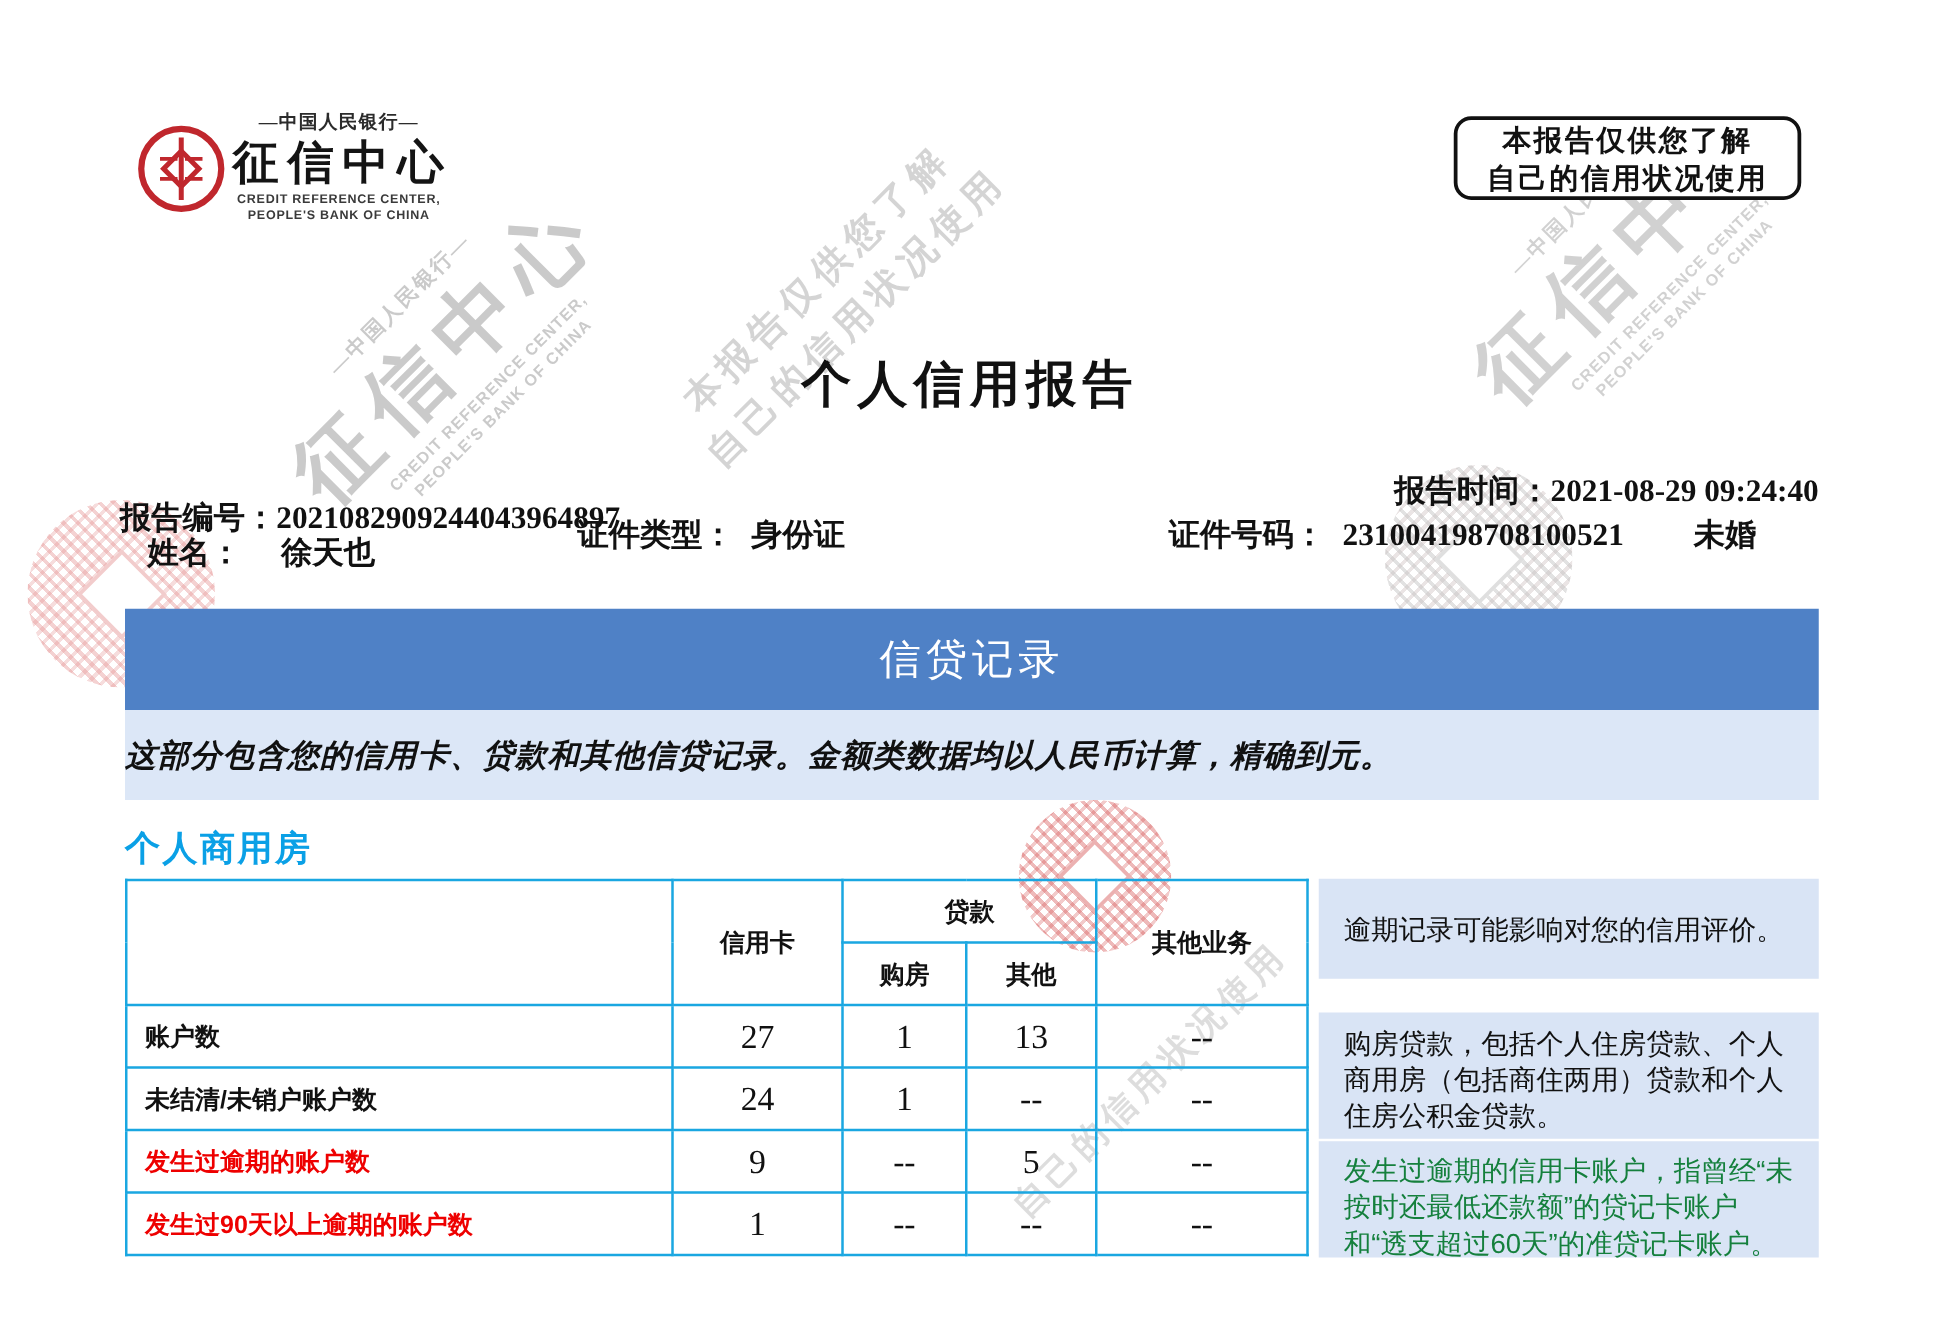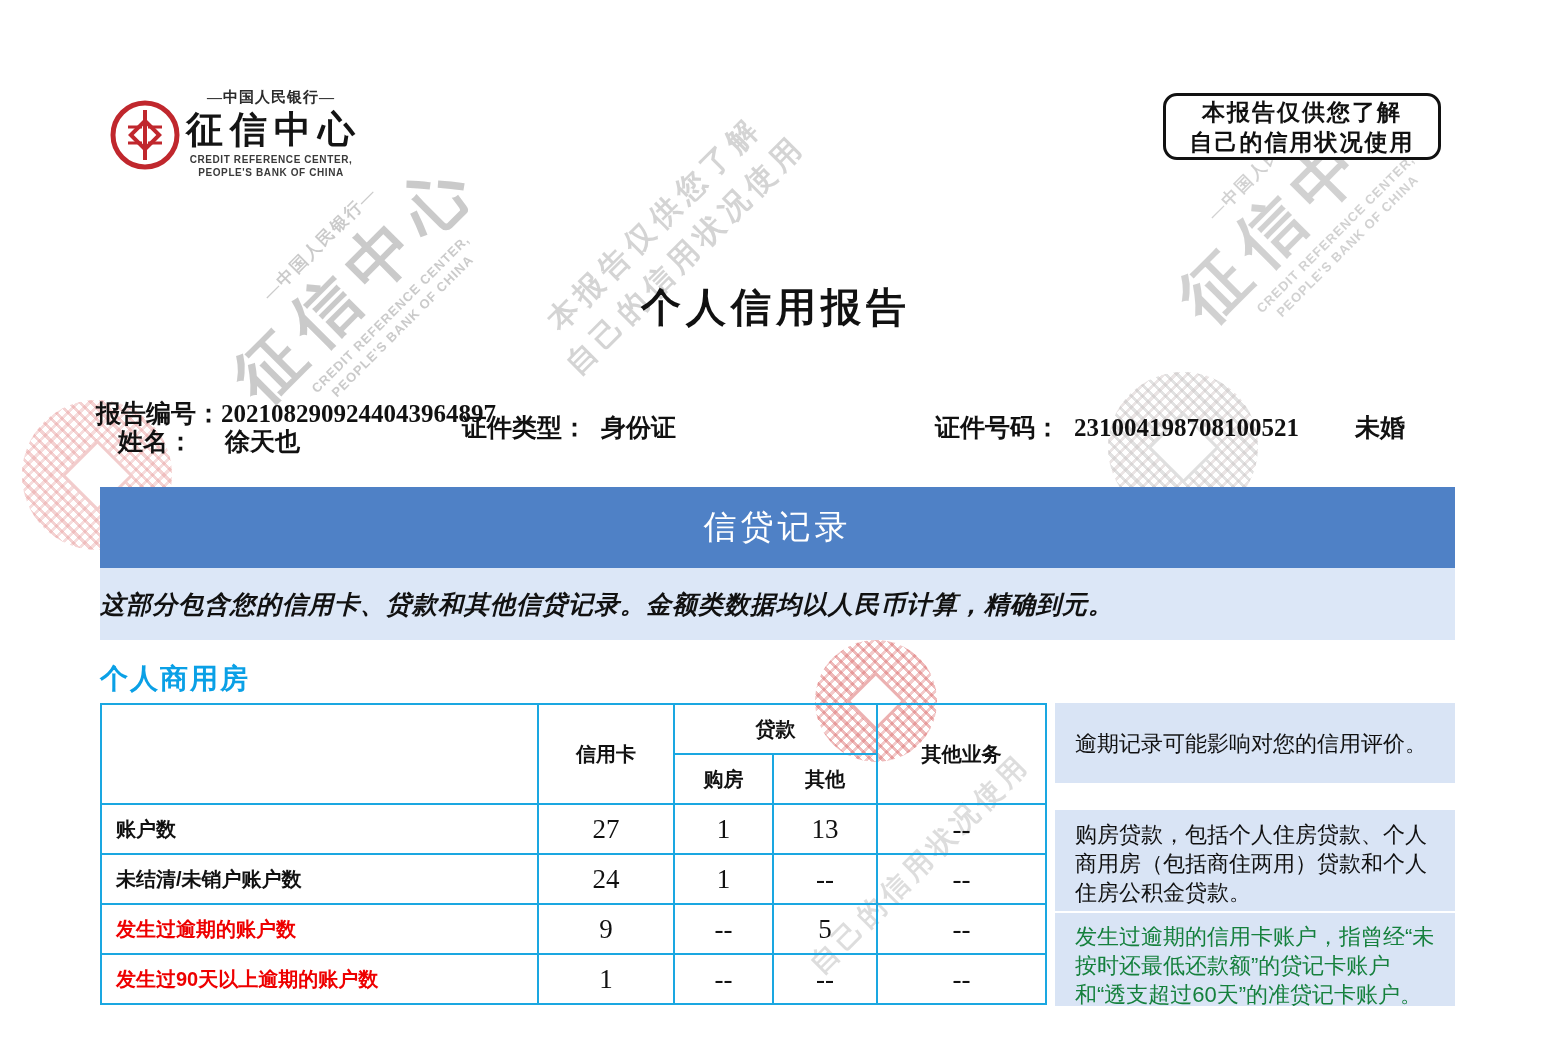--- a/index.html
+++ b/index.html
@@ -133,20 +133,23 @@
 
   <div class="z2 notice-box">
     <div>本报告仅供您了解</div>
     <div>自己的信用状况使用</div>
   </div>
 
   <div class="z2 report-title">个人信用报告</div>
 
   <div class="z2 info info-line1-left">
     <span>报告编号：</span><span class="serif-num">2021082909244043964897</span>
+  </div>
+  <div class="z2 info info-line1-right">
+    <span>报告时间：</span><span class="serif-num">2021-08-29 09:24:40</span>
   </div>
   <div class="z2 info info-line2-a">
     <span>姓名：</span><span class="gap-lg"></span><span>徐天也</span>
   </div>
   <div class="z2 info info-line2-b">
     <span>证件类型：</span><span class="gap-sm"></span><span>身份证</span>
   </div>
   <div class="z2 info info-line2-c">
     <span>证件号码：</span><span class="gap-sm"></span><span class="serif-num">231004198708100521</span><span class="gap-xl"></span><span>未婚</span>
   </div>

